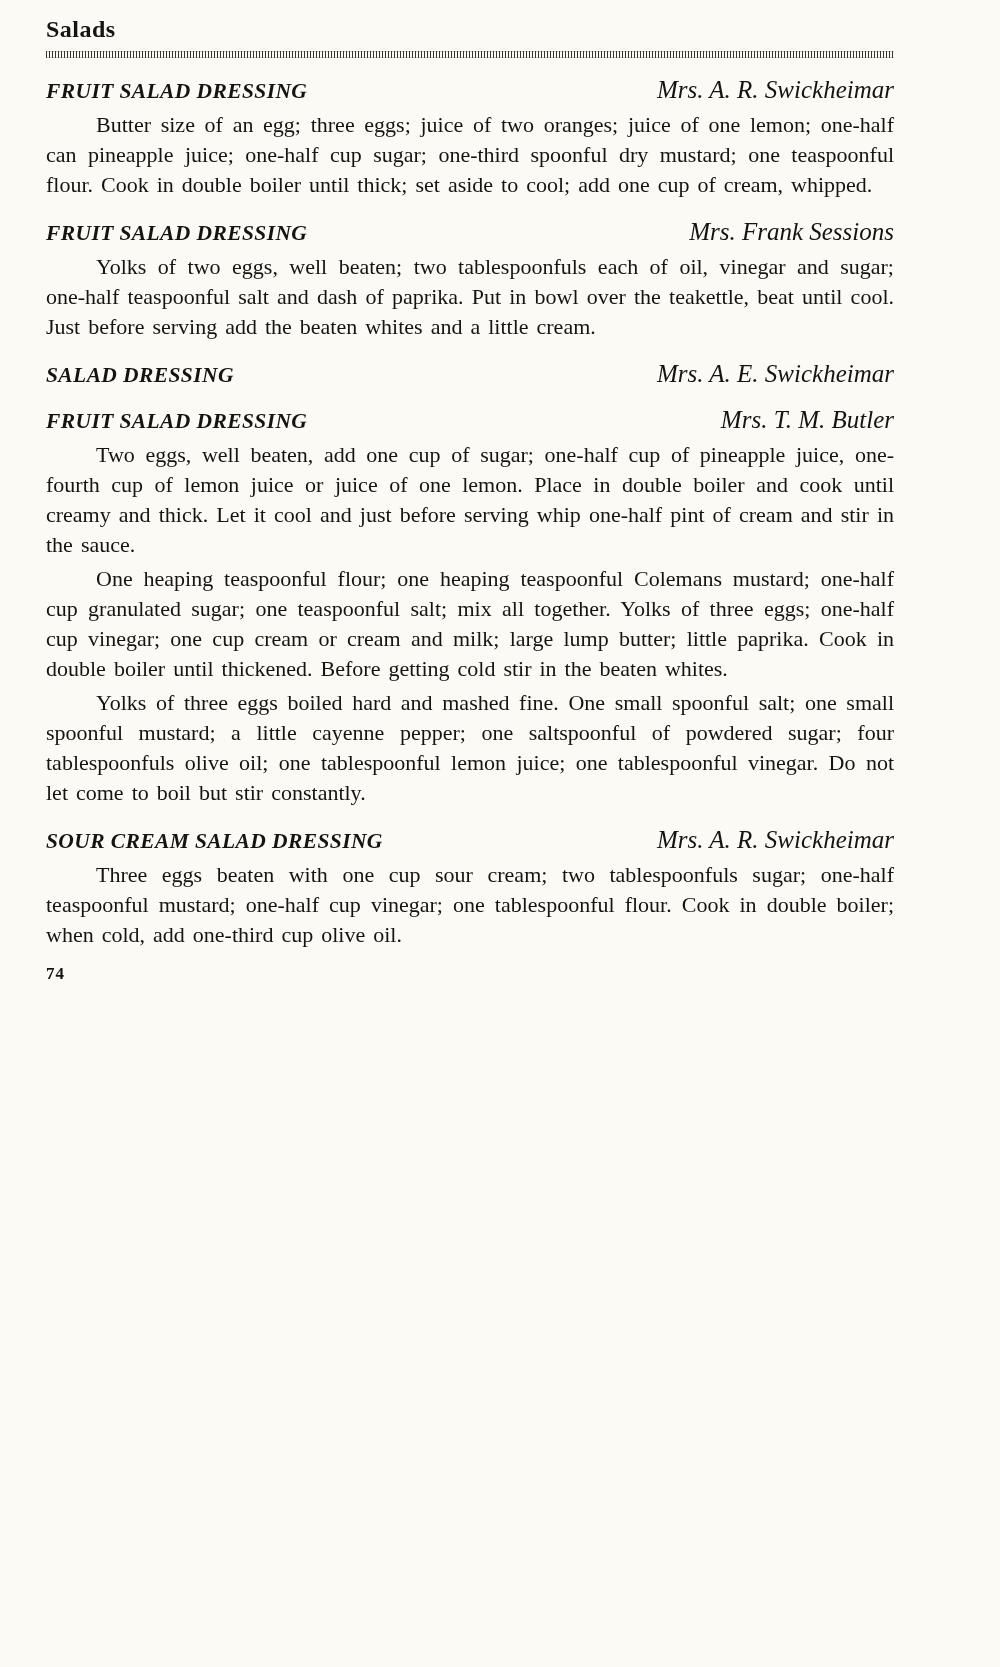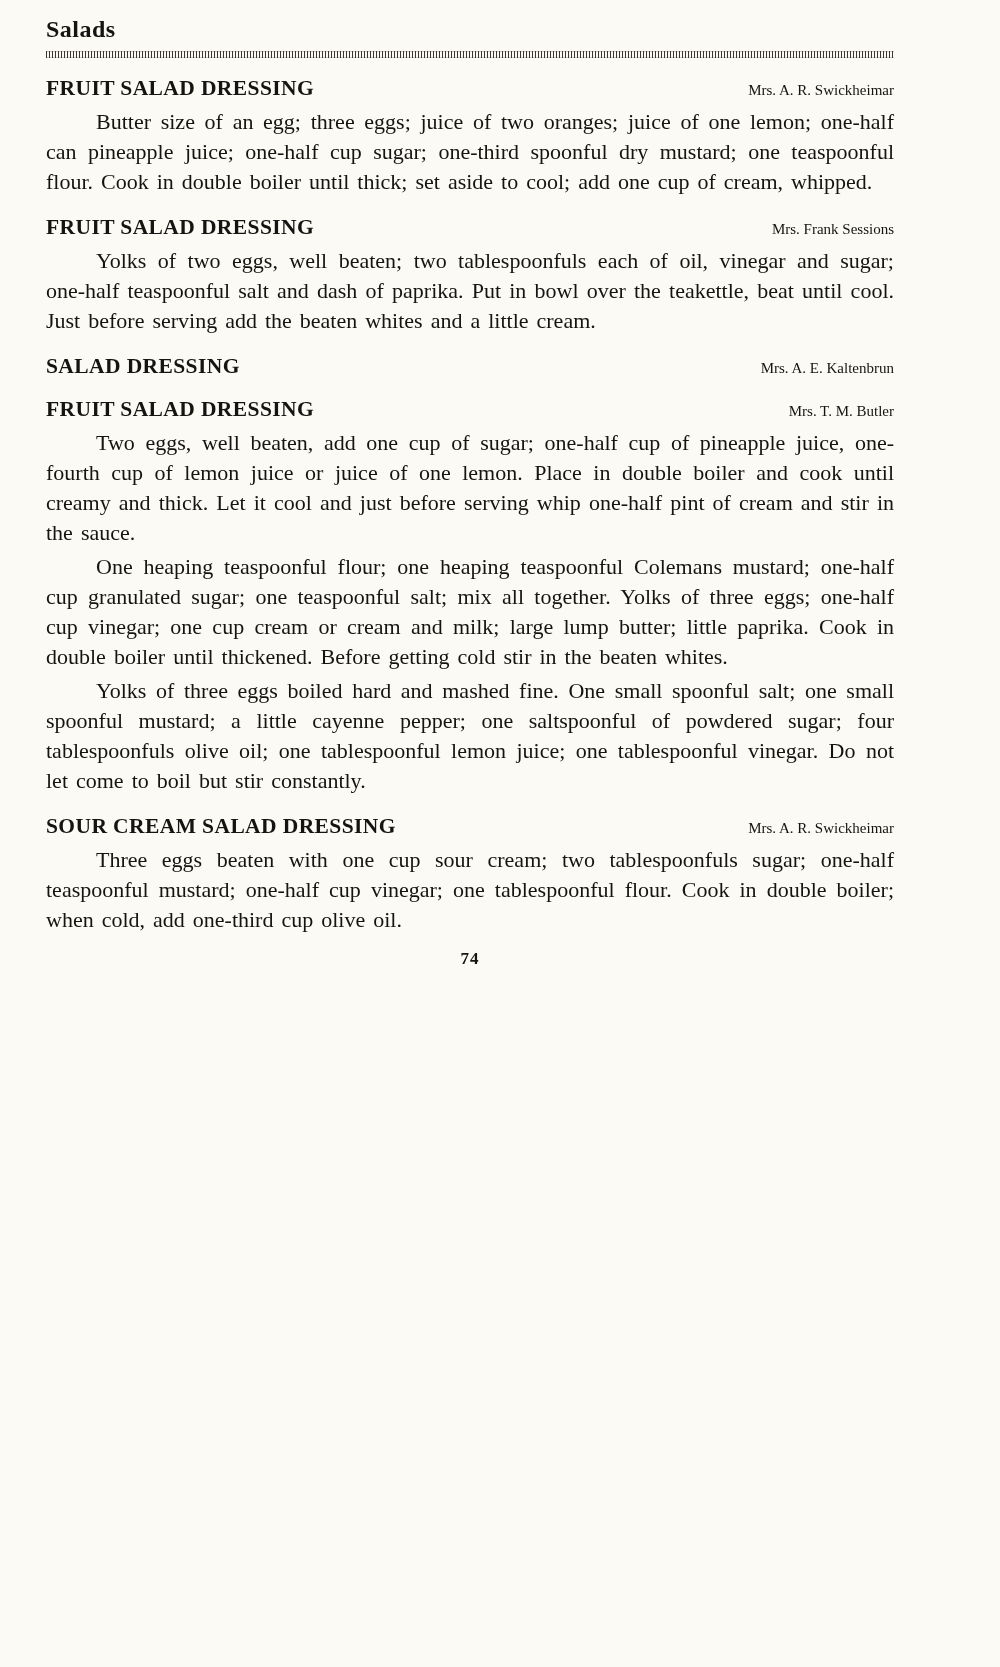--- a/index.html
+++ b/index.html
@@ -41,45 +41,46 @@
   }
 
   .recipe { margin-bottom: 4px; }
 
   .recipe-header {
     display: flex;
     justify-content: space-between;
     align-items: baseline;
     margin-top: 18px;
     margin-bottom: 6px;
+    font-style: italic;
   }
 
   .recipe-title {
     font-size: 21.5px;
     font-weight: bold;
     letter-spacing: 0.4px;
     white-space: nowrap;
   }
 
   .recipe-author {
-    font-size: 15px;
+    font-size: 25px;
     font-weight: normal;
     white-space: nowrap;
   }
 
   .recipe-body {
     font-size: 22px;
     line-height: 30px;
     text-align: justify;
     text-indent: 50px;
     word-spacing: 2.5px;
   }
 
   .page-number {
-    text-align: center;
+    text-align: left;
     font-size: 17px;
     font-weight: bold;
     margin-top: 14px;
     letter-spacing: 1px;
   }
 </style>
 </head>
 <body>
 
 <div class="page">
@@ -99,21 +100,21 @@
     <div class="recipe-header">
       <h2 class="recipe-title">FRUIT SALAD DRESSING</h2>
       <span class="recipe-author">Mrs. Frank Sessions</span>
     </div>
     <p class="recipe-body">Yolks of two eggs, well beaten; two tablespoonfuls each of oil, vinegar and sugar; one-half teaspoonful salt and dash of paprika. Put in bowl over the teakettle, beat until cool. Just before serving add the beaten whites and a little cream.</p>
   </article>
 
   <article class="recipe">
     <div class="recipe-header">
       <h2 class="recipe-title">SALAD DRESSING</h2>
-      <span class="recipe-author">Mrs. A. E. Kaltenbrun</span>
+      <span class="recipe-author">Mrs. A. E. Swickheimar</span>
     </div>
   </article>
 
   <article class="recipe">
     <div class="recipe-header">
       <h2 class="recipe-title">FRUIT SALAD DRESSING</h2>
       <span class="recipe-author">Mrs. T. M. Butler</span>
     </div>
     <p class="recipe-body">Two eggs, well beaten, add one cup of sugar; one-half cup of pineapple juice, one-fourth cup of lemon juice or juice of one lemon. Place in double boiler and cook until creamy and thick. Let it cool and just before serving whip one-half pint of cream and stir in the sauce.</p>
   </article>

